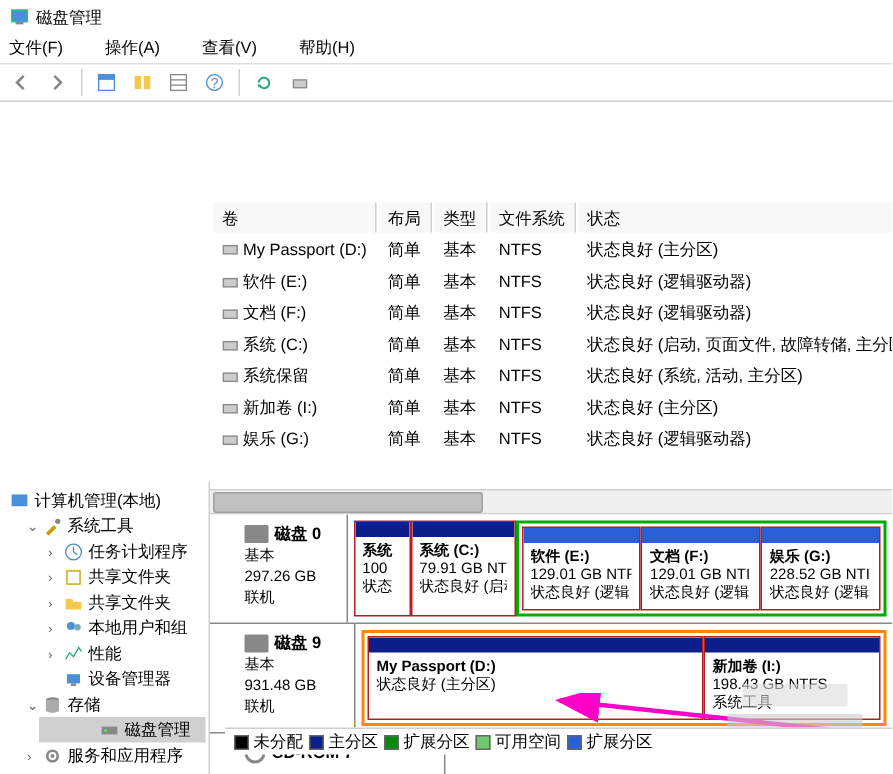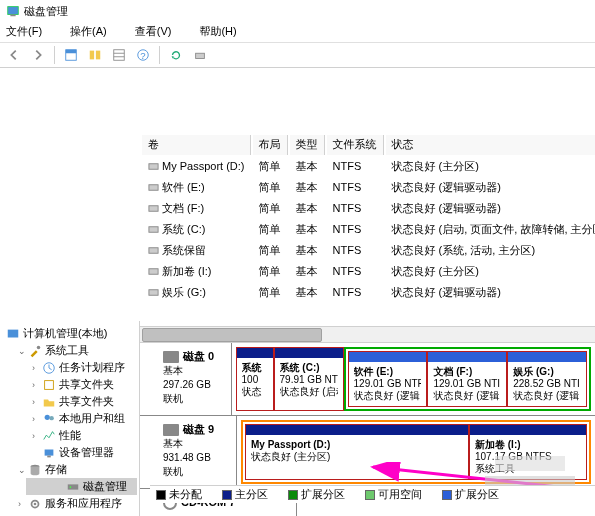--- a/index.html
+++ b/index.html
@@ -37,21 +37,21 @@
 .disk-header .dh-line.bold { font-weight: bold; }
 .disk-parts { flex: 1; display: flex; padding: 4px; gap: 0; position: relative; }
 .part { flex: 1; border: 1px solid #b91c1c; padding: 4px 5px; position: relative; min-width: 0; overflow: hidden; }
 .part-top { height: 10px; background: #0b1e8a; margin: -4px -5px 4px -5px; }
 .part .pline { font-size: 10px; line-height: 12px; white-space: nowrap; overflow: hidden; }
 .part .pline.bold { font-weight: bold; }
 .outline-green { border: 2px solid #0a0; padding: 2px; display: flex; flex: 1; gap: 0; }
 .outline-orange { border: 2px solid #f80; padding: 2px; display: flex; flex: 1; gap: 0; position: relative; }
 .disk-icon { width: 16px; height: 12px; background: #888; display: inline-block; margin-right: 4px; vertical-align: middle; border-radius: 1px; }
 .cd-icon { width: 14px; height: 14px; border: 2px solid #888; border-radius: 50%; display: inline-block; margin-right: 4px; vertical-align: middle; }
-.legend { position: absolute; bottom: 13px; left: 150px; right: 0; height: 18px; display: flex; align-items: center; gap: 20px; font-size: 10px; background: #fff; border-top: 1px solid #d0d0d0; padding: 2px 6px; }
+.legend { position: absolute; bottom: 13px; left: 150px; right: 0; height: 18px; display: flex; align-items: center; gap: 4px; font-size: 10px; background: #fff; border-top: 1px solid #d0d0d0; padding: 2px 6px; }
 .leg-item { display: flex; align-items: center; gap: 3px; }
 .leg-sw { width: 10px; height: 10px; border: 1px solid #666; }
 .arrow { position: absolute; pointer-events: none; }
 .noise { position: absolute; right: 0; bottom: 0; width: 120px; height: 70px; opacity: 0.6; font-size: 8px; }
 </style>
 </head>
 <body>
 
 <div class="titlebar">
   <svg class="icon" viewBox="0 0 16 16">
@@ -344,21 +344,21 @@
         <div class="disk-parts">
           <div class="outline-orange">
             <div class="part" style="flex:2">
               <div class="part-top"></div>
               <div class="pline bold">My Passport  (D:)</div>
               <div class="pline">状态良好 (主分区)</div>
             </div>
             <div class="part" style="flex:1">
               <div class="part-top"></div>
               <div class="pline bold">新加卷  (I:)</div>
-              <div class="pline">107.17 GB NTFS</div>
+              <div class="pline">198.43 GB NTFS</div>
               <div class="pline">系统工具</div>
             </div>
             <svg class="arrow" style="left:120px;top:40px;width:200px;height:30px" viewBox="0 0 200 30">
                 <defs>
                   <marker id="ah" markerWidth="10" markerHeight="8" refX="9" refY="4" orient="auto">
                     <path d="M0 0l10 4-10 4z" fill="#ff00c8"></path>
                   </marker>
                 </defs>
                 <line x1="195" y1="25" x2="10" y2="5" stroke="#ff00c8" stroke-width="3" marker-end="url(#ah)"></line>
               </svg>

